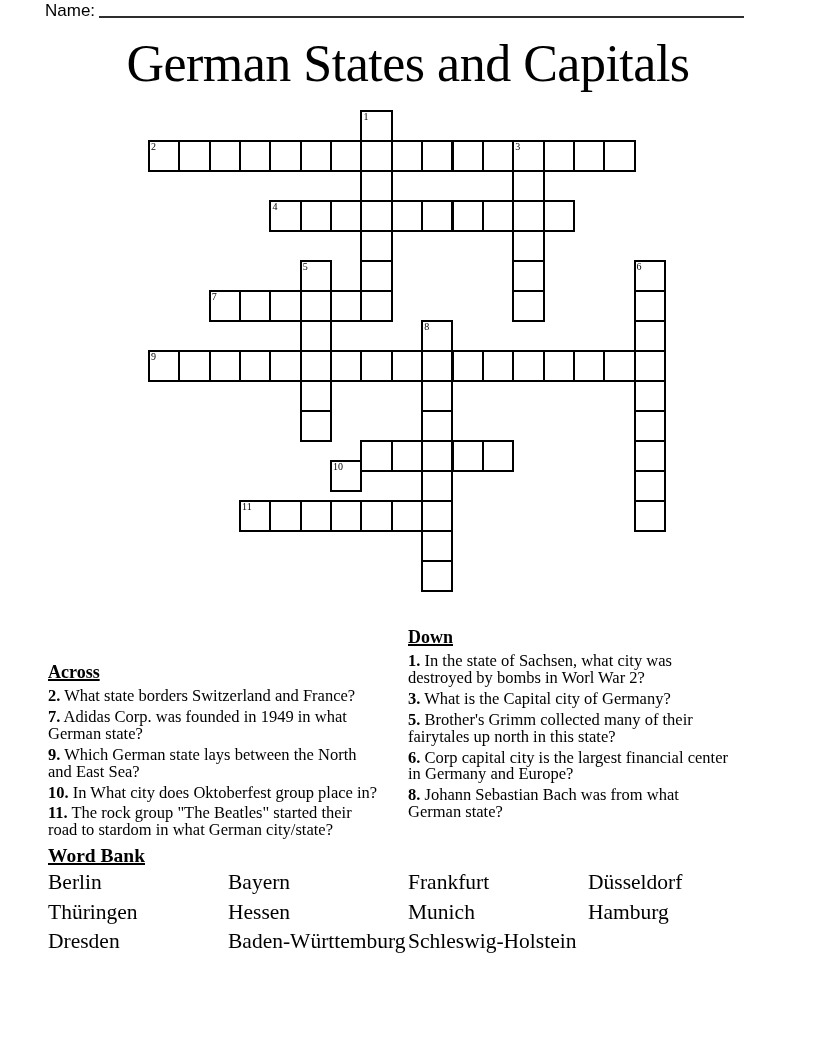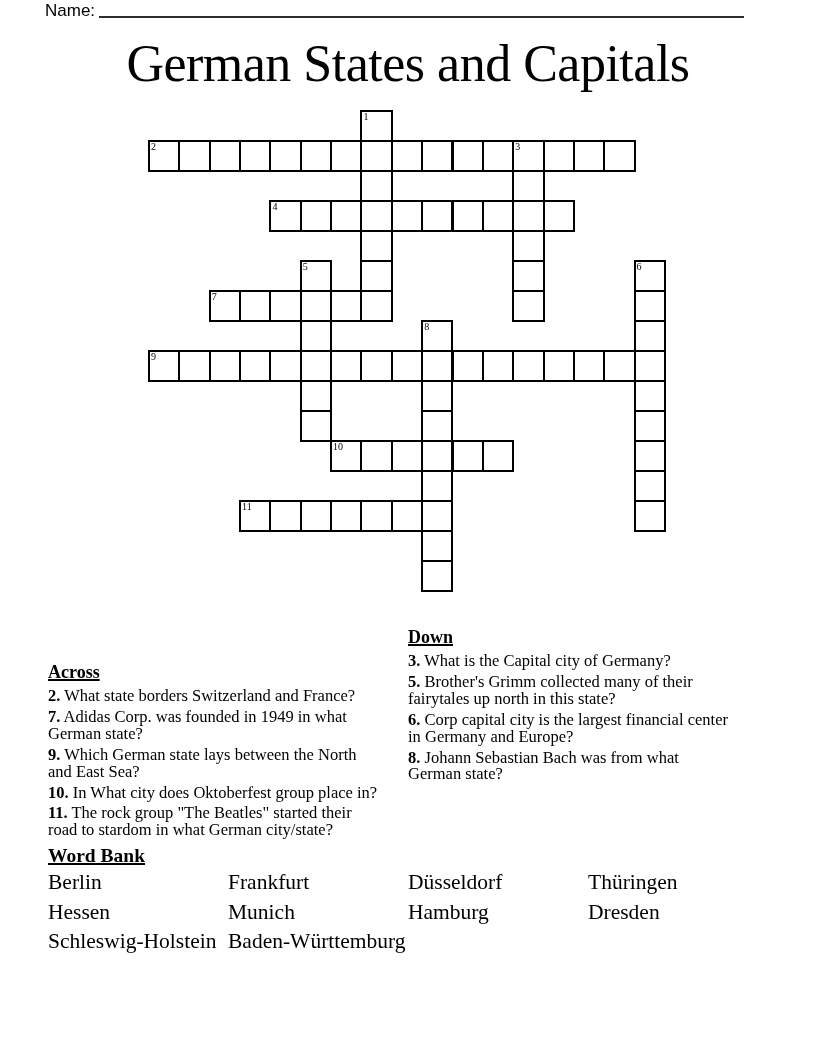--- a/index.html
+++ b/index.html
@@ -134,21 +134,21 @@
       <div class="cell" style="left: 269.4px; top: 350px; width: 32.35px; height: 32px;"></div>
       <div class="cell" style="left: 330.1px; top: 350px; width: 32.35px; height: 32px;"></div>
       <div class="cell" style="left: 360.45px; top: 350px; width: 32.35px; height: 32px;"></div>
       <div class="cell" style="left: 390.8px; top: 350px; width: 32.35px; height: 32px;"></div>
       <div class="cell" style="left: 451.5px; top: 350px; width: 32.35px; height: 32px;"></div>
       <div class="cell" style="left: 481.85px; top: 350px; width: 32.35px; height: 32px;"></div>
       <div class="cell" style="left: 512.2px; top: 350px; width: 32.35px; height: 32px;"></div>
       <div class="cell" style="left: 542.55px; top: 350px; width: 32.35px; height: 32px;"></div>
       <div class="cell" style="left: 572.9px; top: 350px; width: 32.35px; height: 32px;"></div>
       <div class="cell" style="left: 603.25px; top: 350px; width: 32.35px; height: 32px;"></div>
-      <div class="cell" style="left: 330.1px; top: 440px; width: 32.35px; height: 32px;">
+      <div class="cell" style="left: 330.1px; top: 460px; width: 32.35px; height: 32px;">
         <span class="cellnum">10</span>
       </div>
       <div class="cell" style="left: 360.45px; top: 440px; width: 32.35px; height: 32px;"></div>
       <div class="cell" style="left: 390.8px; top: 440px; width: 32.35px; height: 32px;"></div>
       <div class="cell" style="left: 451.5px; top: 440px; width: 32.35px; height: 32px;"></div>
       <div class="cell" style="left: 481.85px; top: 440px; width: 32.35px; height: 32px;"></div>
       <div class="cell" style="left: 239.05px; top: 500px; width: 32.35px; height: 32px;">
         <span class="cellnum">11</span>
       </div>
       <div class="cell" style="left: 269.4px; top: 500px; width: 32.35px; height: 32px;"></div>
@@ -168,37 +168,40 @@
 and East Sea?</span></div>
         <div class="clue"><span class="clue-num">10.</span><span class="clue-text"> In What city does Oktoberfest group place in?</span></div>
         <div class="clue"><span class="clue-num">11.</span><span class="clue-text"> The rock group "The Beatles" started their
 road to stardom in what German city/state?</span></div>
       </div>
   </section>
 
   <section class="clues down">
     <h2>Down</h2>
     <div id="down-list">
+        <div class="clue"><span class="clue-num">1.</span><span class="clue-text"> In the state of Sachsen, what city was
+destroyed by bombs in Worl War 2?</span></div>
         <div class="clue"><span class="clue-num">3.</span><span class="clue-text"> What is the Capital city of Germany?</span></div>
         <div class="clue"><span class="clue-num">5.</span><span class="clue-text"> Brother's Grimm collected many of their
 fairytales up north in this state?</span></div>
         <div class="clue"><span class="clue-num">6.</span><span class="clue-text"> Corp capital city is the largest financial center
 in Germany and Europe?</span></div>
         <div class="clue"><span class="clue-num">8.</span><span class="clue-text"> Johann Sebastian Bach was from what
 German state?</span></div>
       </div>
   </section>
 
   <h2 class="wb-heading">Word Bank</h2>
   <div class="wb-grid" id="wordbank-list">
       <div class="wb-word">Berlin</div>
+      <div class="wb-word">Bayern</div>
       <div class="wb-word">Frankfurt</div>
       <div class="wb-word">Düsseldorf</div>
       <div class="wb-word">Thüringen</div>
       <div class="wb-word">Hessen</div>
       <div class="wb-word">Munich</div>
       <div class="wb-word">Hamburg</div>
       <div class="wb-word">Dresden</div>
+      <div class="wb-word">Baden-Württemburg</div>
       <div class="wb-word">Schleswig-Holstein</div>
-      <div class="wb-word">Baden-Württemburg</div>
     </div>
 
 </div>
 
 </body></html>

